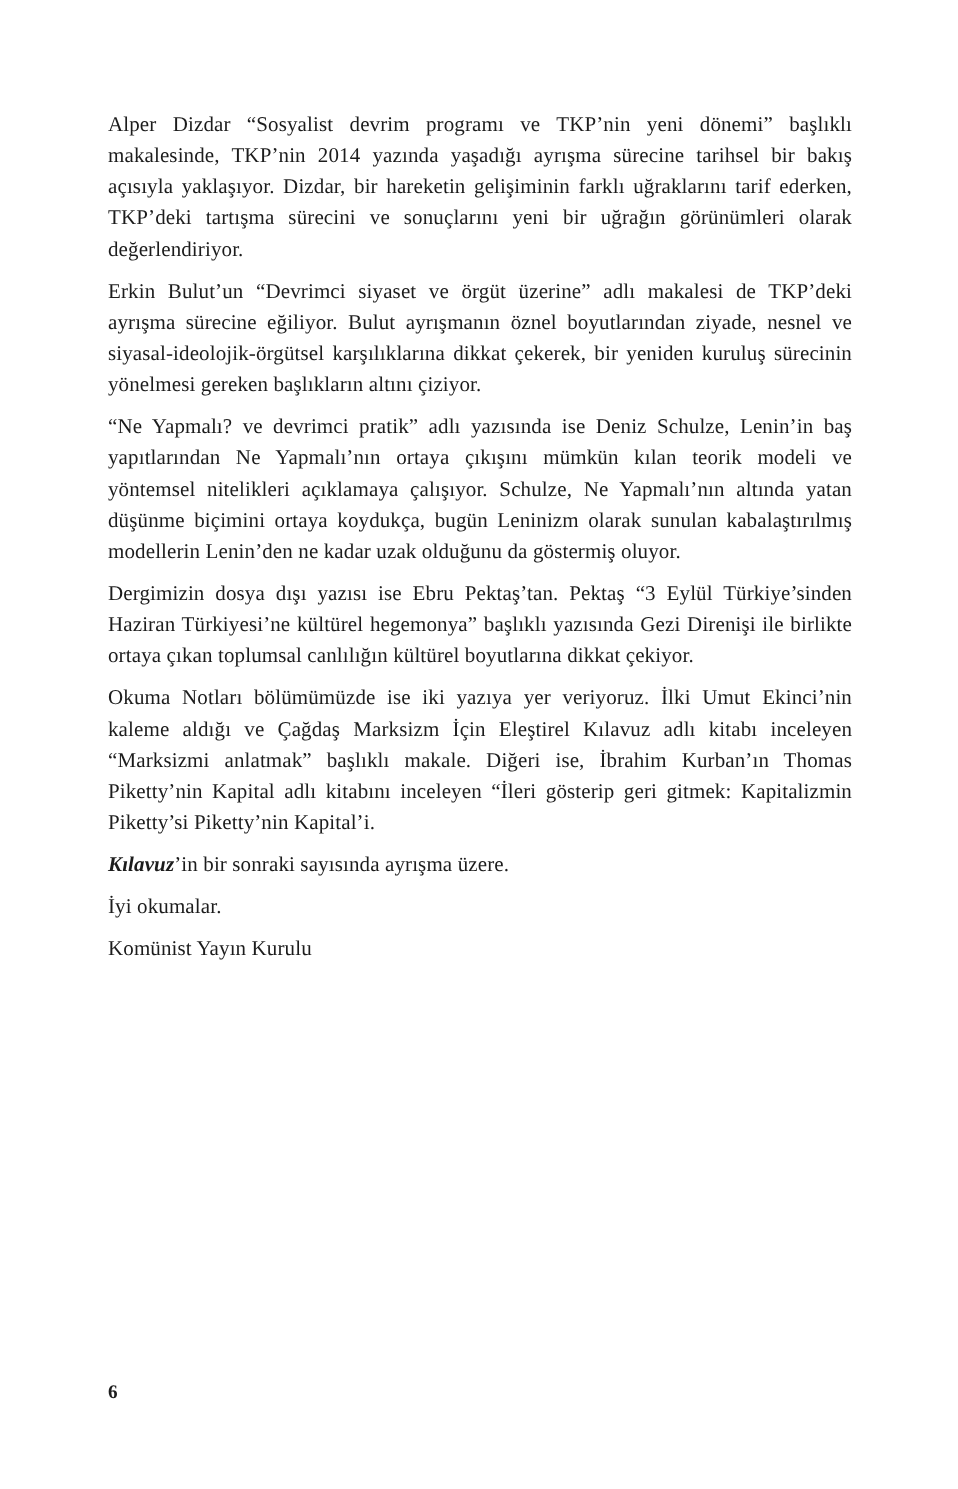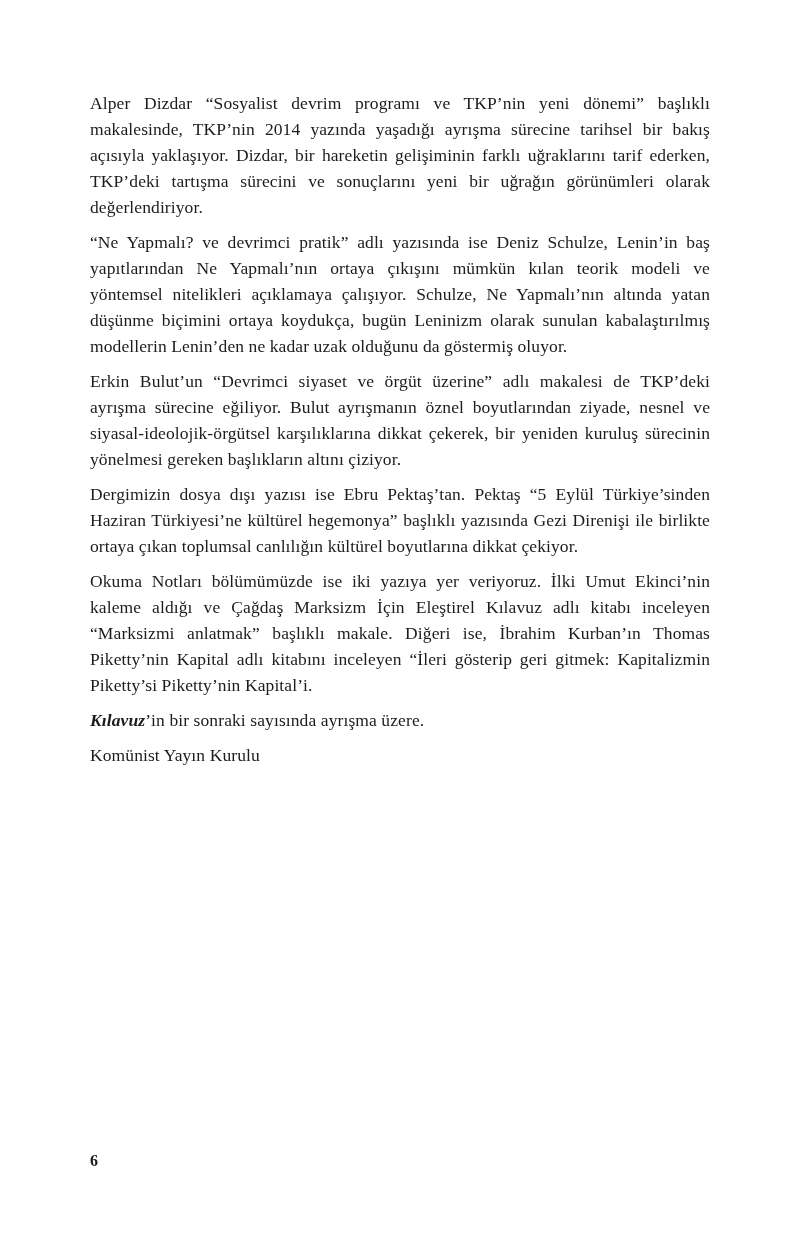--- a/index.html
+++ b/index.html
@@ -49,21 +49,22 @@
     font-weight: bold;
     color: #1c1c1c;
   }
 </style>
 </head>
 <body>
 
 <div class="page">
   <div class="content">
     <p>Alper Dizdar  “Sosyalist devrim programı ve TKP’nin yeni dönemi” başlıklı makalesinde, TKP’nin 2014 yazında yaşadığı ayrışma sürecine tarihsel bir bakış açısıyla yaklaşıyor. Dizdar, bir hareketin gelişiminin farklı uğraklarını tarif ederken, TKP’deki tartışma sürecini ve sonuçlarını yeni bir uğrağın görünümleri olarak değerlendiriyor.</p>
+    <p>Erkin Bulut’un “Devrimci siyaset ve örgüt üzerine” adlı makalesi de TKP’deki ayrışma sürecine eğiliyor. Bulut ayrışmanın öznel boyutlarından ziyade, nesnel ve siyasal-ideolojik-örgütsel karşılıklarına dikkat çekerek,  bir yeniden kuruluş sürecinin yönelmesi gereken başlıkların altını çiziyor.</p>
     <p>“Ne Yapmalı? ve devrimci pratik” adlı yazısında ise Deniz Schulze, Lenin’in baş yapıtlarından Ne Yapmalı’nın ortaya çıkışını mümkün kılan teorik modeli ve yöntemsel nitelikleri açıklamaya çalışıyor. Schulze, Ne Yapmalı’nın altında yatan düşünme biçimini ortaya koydukça, bugün Leninizm olarak sunulan kabalaştırılmış modellerin Lenin’den ne kadar uzak olduğunu da göstermiş oluyor.</p>
-    <p>Erkin Bulut’un “Devrimci siyaset ve örgüt üzerine” adlı makalesi de TKP’deki ayrışma sürecine eğiliyor. Bulut ayrışmanın öznel boyutlarından ziyade, nesnel ve siyasal-ideolojik-örgütsel karşılıklarına dikkat çekerek,  bir yeniden kuruluş sürecinin yönelmesi gereken başlıkların altını çiziyor.</p>
-    <p>Dergimizin dosya dışı yazısı ise Ebru Pektaş’tan. Pektaş “5 Eylül Türkiye’sinden Haziran Türkiyesi’ne kültürel hegemonya” başlıklı yazısında Gezi Direnişi ile birlikte ortaya çıkan toplumsal canlılığın kültürel boyutlarına dikkat çekiyor.</p>
+    <p>Dergimizin dosya dışı yazısı ise Ebru Pektaş’tan. Pektaş “3 Eylül Türkiye’sinden Haziran Türkiyesi’ne kültürel hegemonya” başlıklı yazısında Gezi Direnişi ile birlikte ortaya çıkan toplumsal canlılığın kültürel boyutlarına dikkat çekiyor.</p>
     <p>Okuma Notları bölümümüzde ise iki yazıya yer veriyoruz. İlki Umut Ekinci’nin kaleme aldığı ve Çağdaş Marksizm İçin Eleştirel Kılavuz adlı kitabı inceleyen “Marksizmi anlatmak” başlıklı makale. Diğeri ise, İbrahim Kurban’ın Thomas Piketty’nin Kapital adlı kitabını inceleyen “İleri gösterip geri gitmek: Kapitalizmin Piketty’si Piketty’nin Kapital’i.</p>
     <p><span class="emphasis-bold-italic">Kılavuz</span><span>’in bir sonraki sayısında ayrışma üzere.</span></p>
+    <p>İyi okumalar.</p>
     <p class="signature">Komünist Yayın Kurulu</p>
   </div>
   <div class="page-number">6</div>
 </div>
 
 </body></html>

